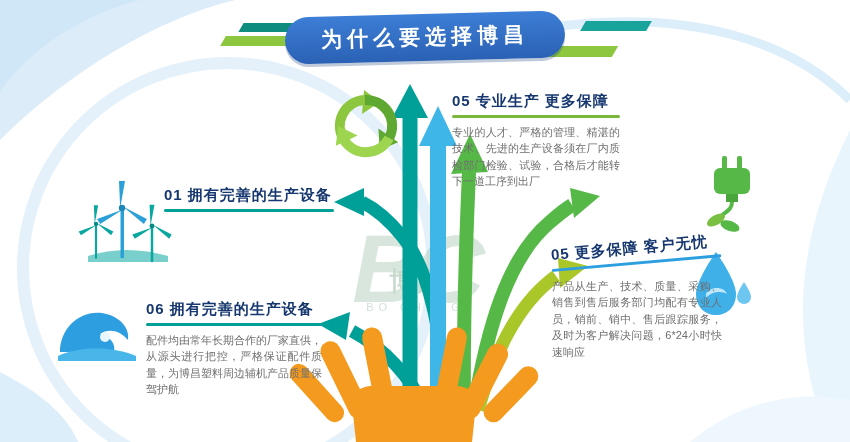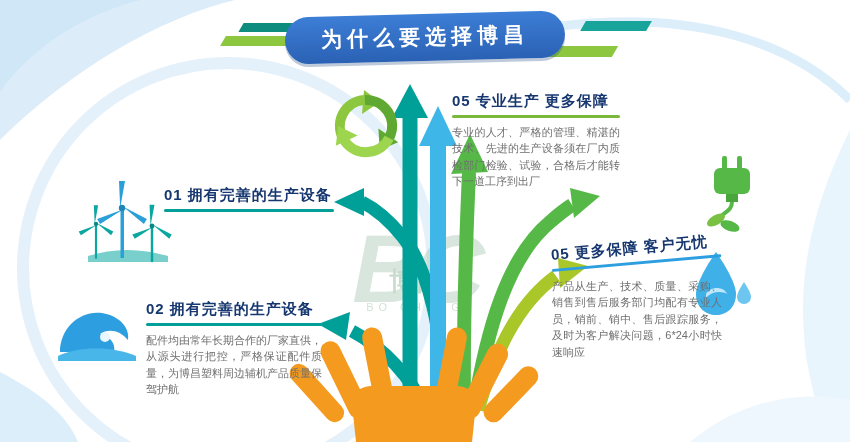--- a/index.html
+++ b/index.html
@@ -187,21 +187,21 @@
 
   <div class="point p1">
     <div class="point-heading">
       <span class="num">01</span><span>拥有完善的生产设备</span>
     </div>
     <div class="underline u-teal"></div>
   </div>
 
   <div class="point p2">
     <div class="point-heading">
-      <span class="num">02</span><span>拥有完善的生产设备</span>
+      <span class="num">06</span><span>拥有完善的生产设备</span>
     </div>
     <div class="underline u-teal"></div>
     <div class="point-body">配件均由常年长期合作的厂家直供，从源头进行把控，严格保证配件质量，为博昌塑料周边辅机产品质量保驾护航</div>
   </div>
 
   <div class="point p3">
     <div class="point-heading">
       <span class="num">05</span><span>专业生产 更多保障</span>
     </div>
     <div class="underline u-green"></div>

